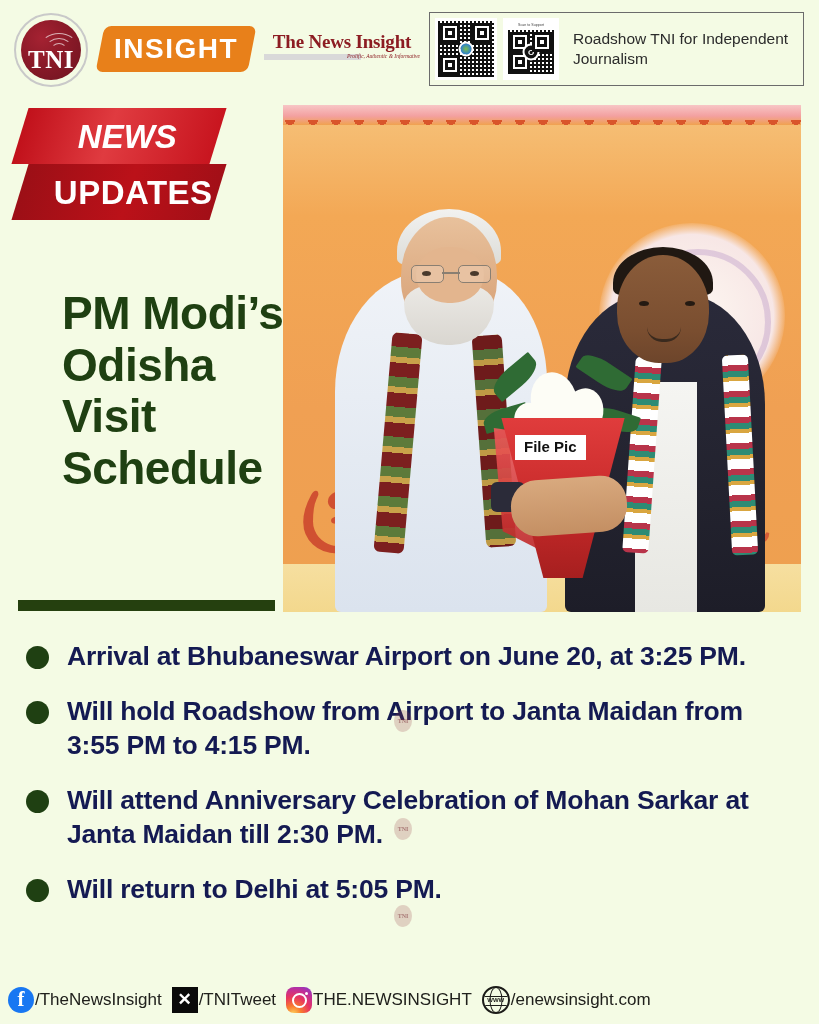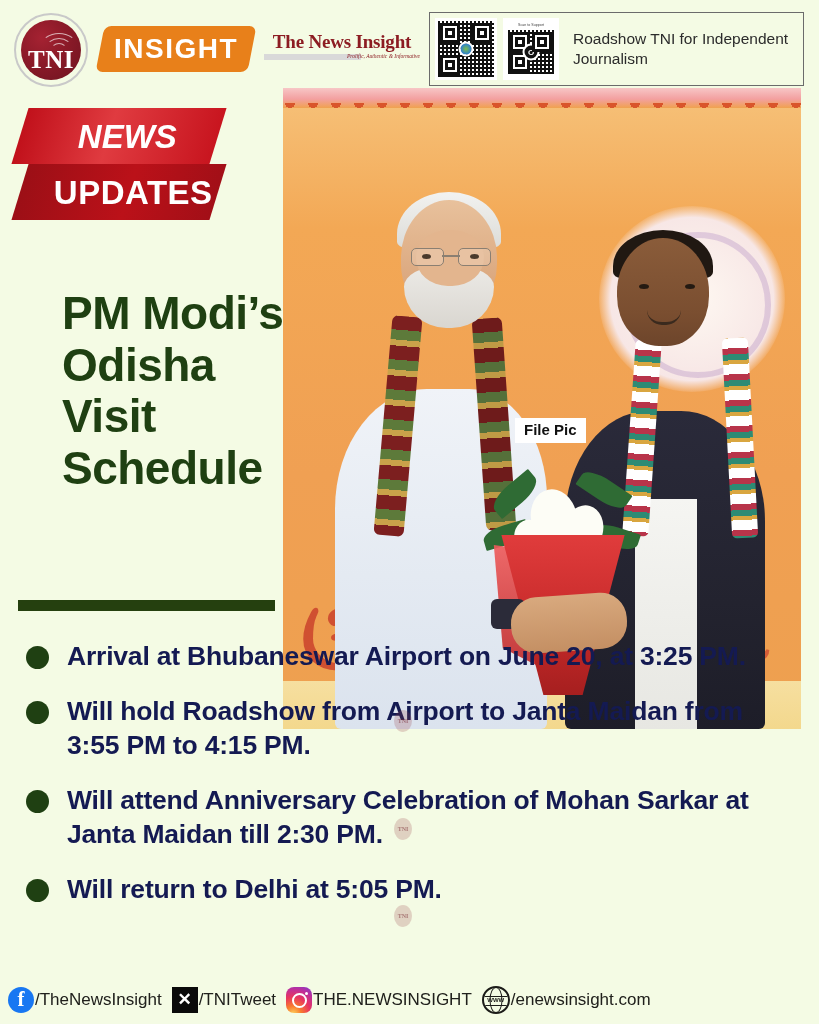--- a/index.html
+++ b/index.html
@@ -272,22 +272,22 @@
   .headline-rule {
     position: absolute;
     left: 18px; top: 600px;
     width: 257px; height: 11px;
     background: #25400f;
   }
 
   
   .photo {
     position: absolute;
-    left: 283px; top: 88px;
-    width: 518px; height: 641px;
+    left: 283px; top: 105px;
+    width: 518px; height: 507px;
     overflow: hidden;
     background: #0f172a;
   }
   .ph-bg {
     position: absolute; inset: 0;
     background:
       linear-gradient(to bottom, #f6c27a 0%, #f3a855 22%, #f0a053 60%, #eea04f 100%);
   }
   .ph-bunting {
     position: absolute;

